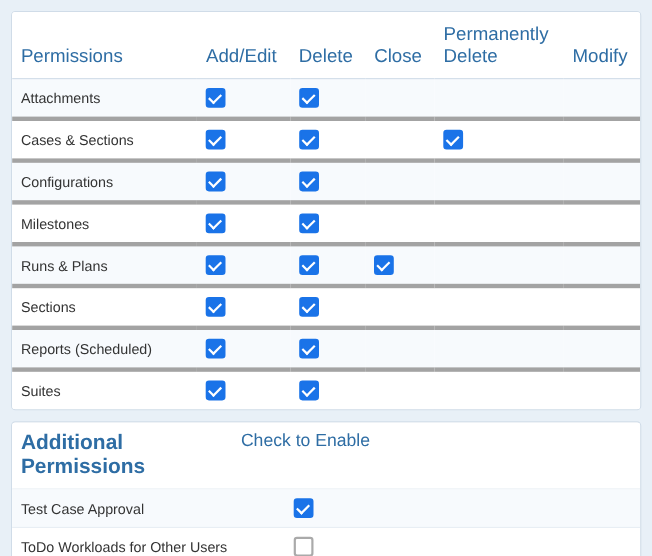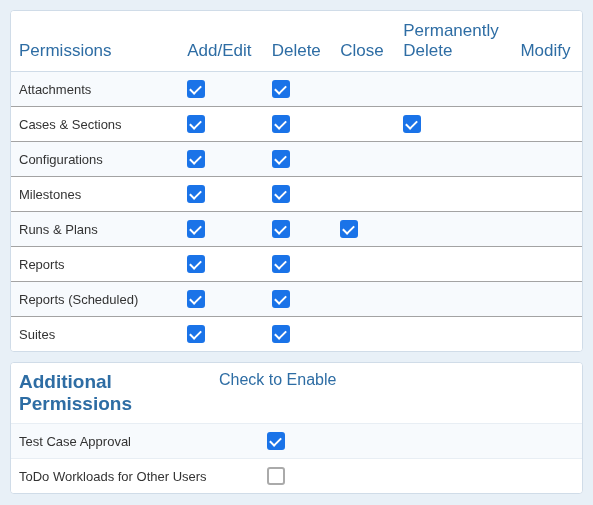--- a/index.html
+++ b/index.html
@@ -30,21 +30,21 @@
       font-weight: normal;
       font-size: 17px;
       padding: 10px 8px;
       text-align: left;
       vertical-align: bottom;
       border-bottom: 1px solid #d0dce8;
     }
     td {
       padding: 8px 8px;
       vertical-align: middle;
-      border-bottom: 1px solid #a3a3a3;
+      border-bottom: 4px solid #a3a3a3;
       color: #333;
     }
     tr:last-child td {
       border-bottom: none;
     }
     tbody tr:nth-child(odd) {
       background: #f7fafd;
     }
     tbody tr:nth-child(even) {
       background: #fff;
@@ -184,21 +184,21 @@
         </tr>
         <tr>
           <td>Runs &amp; Plans</td>
           <td><span class="cb-checked"></span></td>
           <td><span class="cb-checked"></span></td>
           <td><span class="cb-checked"></span></td>
           <td></td>
           <td></td>
         </tr>
         <tr>
-          <td>Reports</td>
+          <td>Sections</td>
           <td><span class="cb-checked"></span></td>
           <td><span class="cb-checked"></span></td>
           <td></td>
           <td></td>
           <td></td>
         </tr>
         <tr>
           <td>Reports (Scheduled)</td>
           <td><span class="cb-checked"></span></td>
           <td><span class="cb-checked"></span></td>

